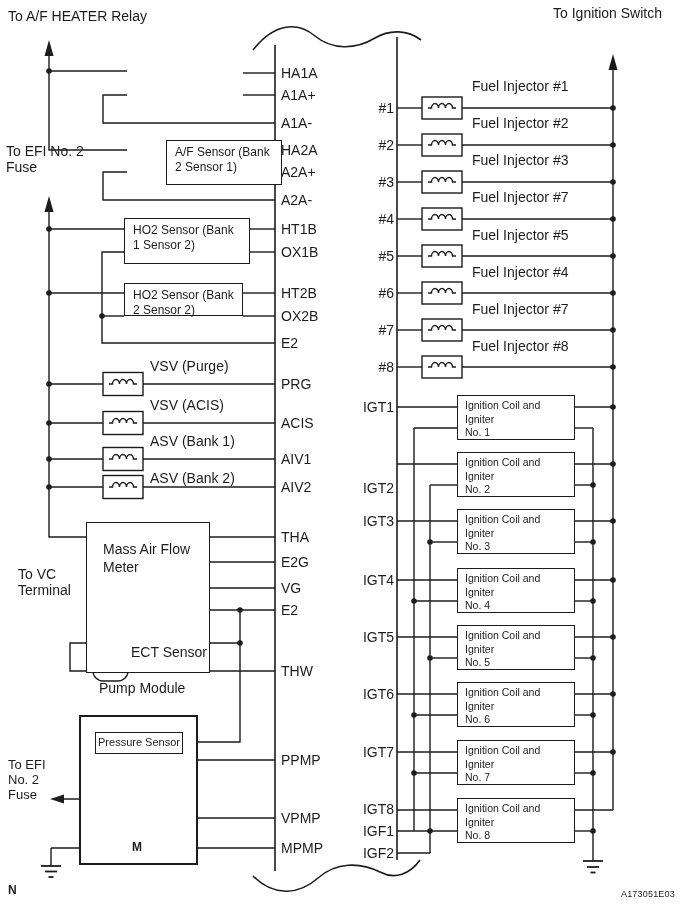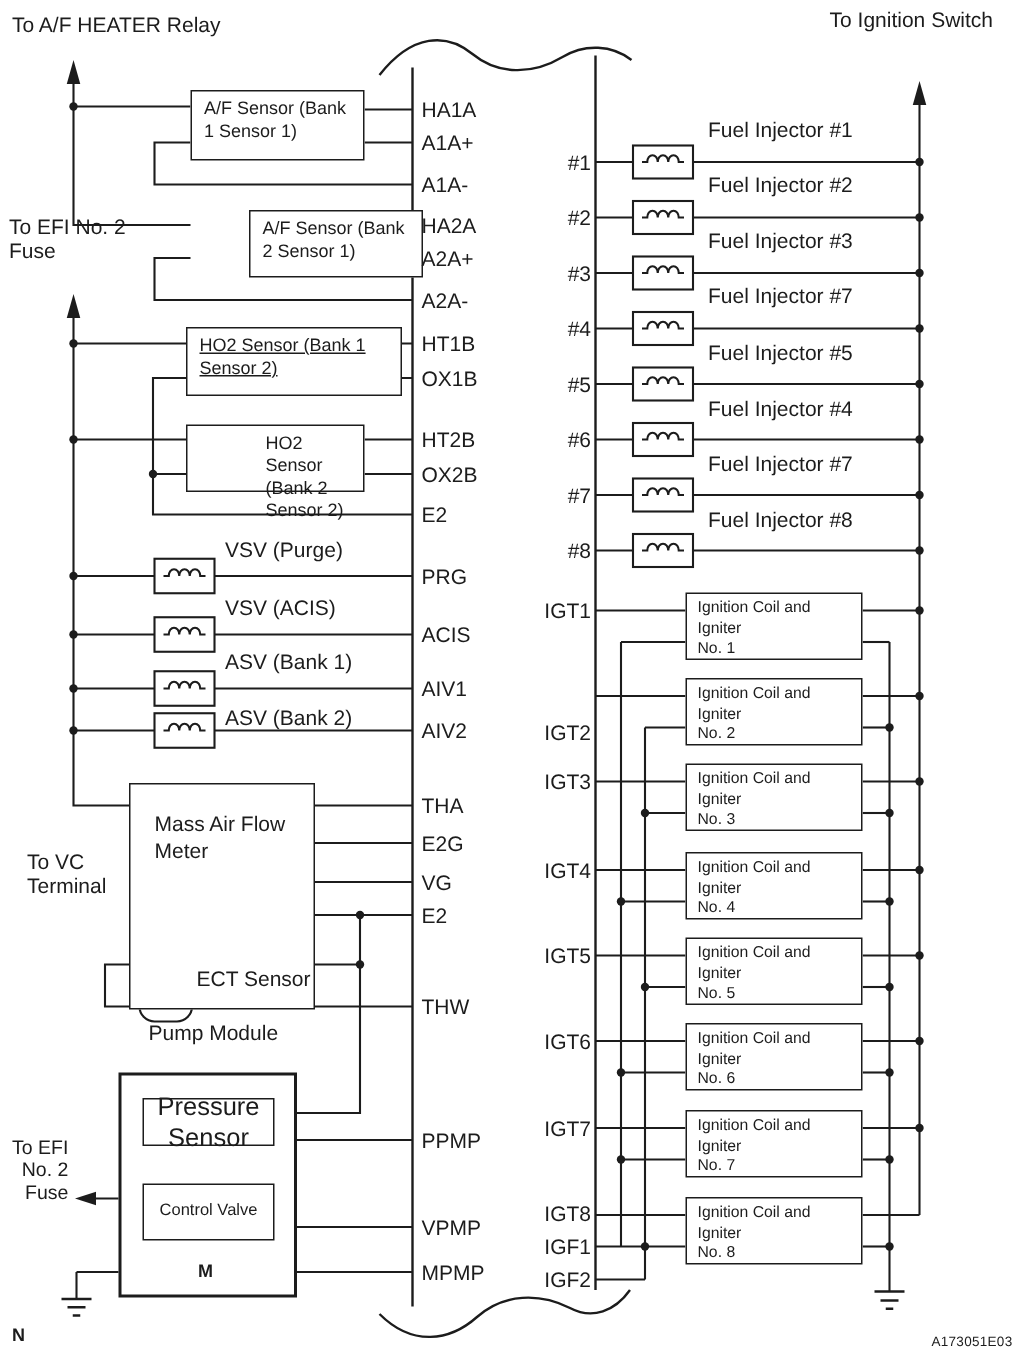--- a/index.html
+++ b/index.html
@@ -249,63 +249,57 @@
 <div class="lbl f14" style="left:6px;top:143px;">
   <div>To EFI No. 2</div>
   <div>Fuse</div>
 </div>
 
 <div class="lbl f14" style="left:18px;top:566px;">
   <div>To VC</div>
   <div>Terminal</div>
 </div>
 
-<div class="lbl f13" style="left:8px;top:757px;text-align:right;">
+<div class="lbl f13" style="left:8px;top:757px;">
   <div>To EFI</div>
   <div>No. 2</div>
   <div>Fuse</div>
 </div>
 
 <div class="lbl" style="left:8px;top:883px;font-size:12px;font-weight:bold;">N</div>
 <div class="lbl code" style="left:595px;top:889px;width:80px;text-align:right;">A173051E03</div>
 
-<div class="box" style="left:127px;top:60px;width:116px;height:47px;">
-  <div class="bt">A/F Sensor (Bank 1 Sensor 1)</div>
-</div>
 <div class="box" style="left:127px;top:140px;width:116px;height:45px;margin-left:39px;">
   <div class="bt">A/F Sensor (Bank 2 Sensor 1)</div>
 </div>
-<div class="box" style="left:124px;top:218px;width:144px;height:46px;text-decoration:underline;">
+<div class="box" style="left:124px;top:218px;width:126px;height:46px;">
   <div class="bt">HO2 Sensor (Bank 1 Sensor 2)</div>
 </div>
-<div class="box" style="left:124px;top:283px;width:119px;height:45px;padding-left:44px;">
+<div class="box" style="left:124px;top:283px;width:119px;height:33px;">
   <div class="bt">HO2 Sensor (Bank 2 Sensor 2)</div>
 </div>
 
 <div class="lbl f14" style="left:150px;top:358px;">VSV (Purge)</div>
 <div class="lbl f14" style="left:150px;top:397px;">VSV (ACIS)</div>
 <div class="lbl f14" style="left:150px;top:433px;">ASV (Bank 1)</div>
 <div class="lbl f14" style="left:150px;top:470px;">ASV (Bank 2)</div>
 
 <div class="box" style="left:86px;top:522px;width:124px;height:151px;">
   <div style="padding:18px 0 0 16px;font-size:14px;">
     <div>Mass Air Flow</div>
     <div>Meter</div>
   </div>
 </div>
 
 <div class="lbl f14" style="left:131px;top:644px;">ECT Sensor</div>
 <div class="lbl f14" style="left:99px;top:680px;">Pump Module</div>
 
 <div class="box" style="left:79px;top:715px;width:119px;height:150px;border-width:2px;"></div>
-<div class="box ctr" style="left:95px;top:732px;width:88px;height:32px;font-size:17px;">
+<div class="box ctr" style="left:95px;top:732px;width:88px;height:22px;font-size:11px;">
   <span>Pressure Sensor</span>
-</div>
-<div class="box ctr" style="left:95px;top:789px;width:88px;height:38px;font-size:11px;">
-  <span>Control Valve</span>
 </div>
 <div class="motor-m">M</div>
 
 <div class="pin pl" style="top:65px;">HA1A</div>
 <div class="pin pl" style="top:87px;">A1A+</div>
 <div class="pin pl" style="top:115px;">A1A-</div>
 <div class="pin pl" style="top:142px;">HA2A</div>
 <div class="pin pl" style="top:164px;">A2A+</div>
 <div class="pin pl" style="top:192px;">A2A-</div>
 <div class="pin pl" style="top:221px;">HT1B</div>

